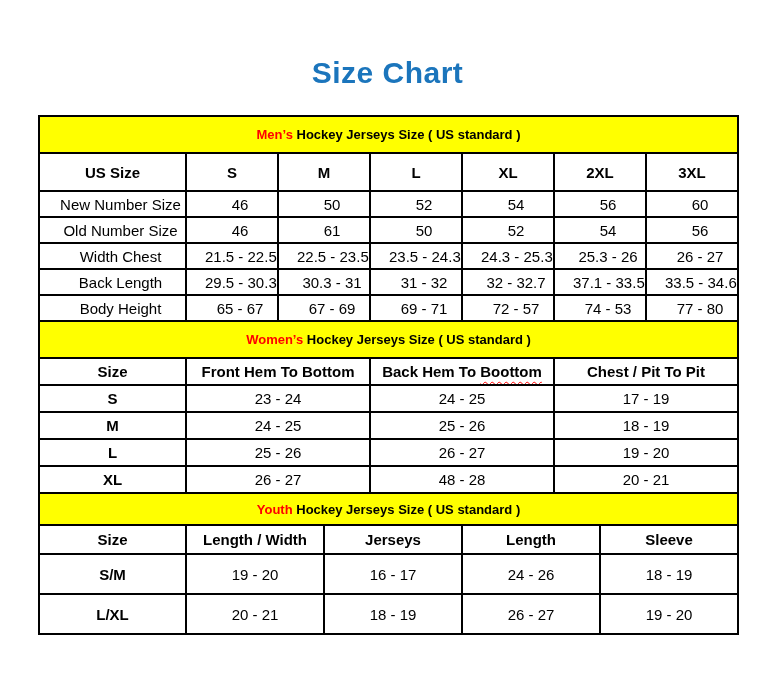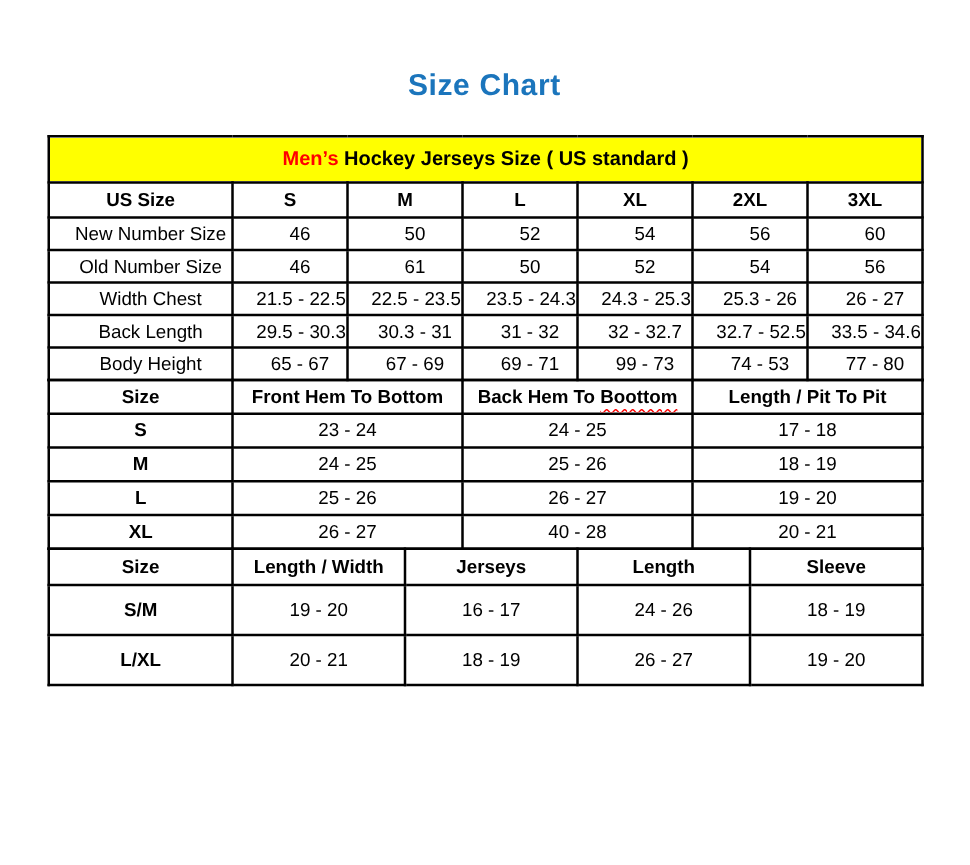--- a/index.html
+++ b/index.html
@@ -9,21 +9,21 @@
     background: #ffffff;
     font-family: "Liberation Sans", sans-serif;
     color: #000000;
   }
   .container {
     width: 699px;
     margin-left: 38px;
   }
   .title {
     margin: 56px 0 0 0;
-    font-size: 24px;
+    font-size: 30px;
     line-height: 1.1;
     font-weight: bold;
     text-align: center;
     color: #1B75BC;
     letter-spacing: 0.5px;
   }
   .chart {
     margin-top: 26px;
   }
   table.tbl {
@@ -37,25 +37,25 @@
     text-align: center;
     vertical-align: middle;
     padding: 0 2px;
     font-size: 15px;
     overflow: hidden;
     white-space: nowrap;
   }
   tr.band td {
     background: #FFFF00;
     font-weight: bold;
-    font-size: 16px;
+    font-size: 13px;
     height: 37px;
   }
   tr.band .accent { color: #FF0000; }
-  tr.head th { font-weight: bold; height: 28px; }
+  tr.head th { font-weight: bold; height: 38px; }
   tr.data td { font-weight: normal; height: 26px; }
   .mens tr.data td { height: 26px; padding-left: 18px; }
   .womens tr.head th, .womens tr.data td { height: 27px; }
   .youth tr.band td { height: 32px; }
   .youth tr.head th { height: 29px; }
   .youth tr.data td { height: 40px; }
   .womens td.rowlabel, .youth td.rowlabel { font-weight: bold; }
   .mens td.rowlabel { font-weight: normal; }
   .squiggle {
     text-decoration: underline wavy #FF0000;
@@ -122,85 +122,91 @@
         <td>24.3 - 25.3</td>
         <td>25.3 - 26</td>
         <td>26 - 27</td>
       </tr>
       <tr class="data">
         <td class="rowlabel">Back Length</td>
         <td>29.5 - 30.3</td>
         <td>30.3 - 31</td>
         <td>31 - 32</td>
         <td>32 - 32.7</td>
-        <td>32.7 - 52.5</td>
+        <td>37.1 - 33.5</td>
         <td>33.5 - 34.6</td>
       </tr>
       <tr class="data">
         <td class="rowlabel">Body Height</td>
         <td>65 - 67</td>
         <td>67 - 69</td>
         <td>69 - 71</td>
-        <td>99 - 73</td>
+        <td>72 - 57</td>
         <td>74 - 53</td>
         <td>77 - 80</td>
       </tr>
     </tbody>
       </table>
 
     <table class="tbl womens">
       <colgroup>
         <col style="width:147px">
           <col style="width:184px">
           <col style="width:184px">
           <col style="width:184px">
       </colgroup>
       <tbody>
+          <tr class="band">
+        <td colspan="4"><span class="accent">Women’s</span><span> Hockey Jerseys Size ( US standard )</span></td>
+      </tr>
       <tr class="head">
         <th>Size</th>
         <th>Front Hem To Bottom</th>
         <th><span>Back Hem To </span><span class="squiggle">Boottom</span></th>
-        <th>Length / Pit To Pit</th>
+        <th>Chest / Pit To Pit</th>
       </tr>
       <tr class="data">
         <td class="rowlabel">S</td>
         <td>23 - 24</td>
         <td>24 - 25</td>
-        <td>17 - 18</td>
+        <td>17 - 19</td>
       </tr>
       <tr class="data">
         <td class="rowlabel">M</td>
         <td>24 - 25</td>
         <td>25 - 26</td>
         <td>18 - 19</td>
       </tr>
       <tr class="data">
         <td class="rowlabel">L</td>
         <td>25 - 26</td>
         <td>26 - 27</td>
         <td>19 - 20</td>
       </tr>
       <tr class="data">
         <td class="rowlabel">XL</td>
         <td>26 - 27</td>
-        <td>40 - 28</td>
+        <td>48 - 28</td>
         <td>20 - 21</td>
       </tr>
     </tbody>
       </table>
 
     <table class="tbl youth">
       <colgroup>
         <col style="width:147px">
           <col style="width:138px">
           <col style="width:138px">
           <col style="width:138px">
           <col style="width:138px">
       </colgroup>
       <tbody>
+          <tr class="band">
+        <td colspan="5"><span class="accent">Youth</span><span> Hockey Jerseys Size ( US standard )</span></td>
+      </tr>
       <tr class="head">
         <th>Size</th>
         <th>Length / Width</th>
         <th>Jerseys</th>
         <th>Length</th>
         <th>Sleeve</th>
       </tr>
       <tr class="data">
         <td class="rowlabel">S/M</td>
         <td>19 - 20</td>

